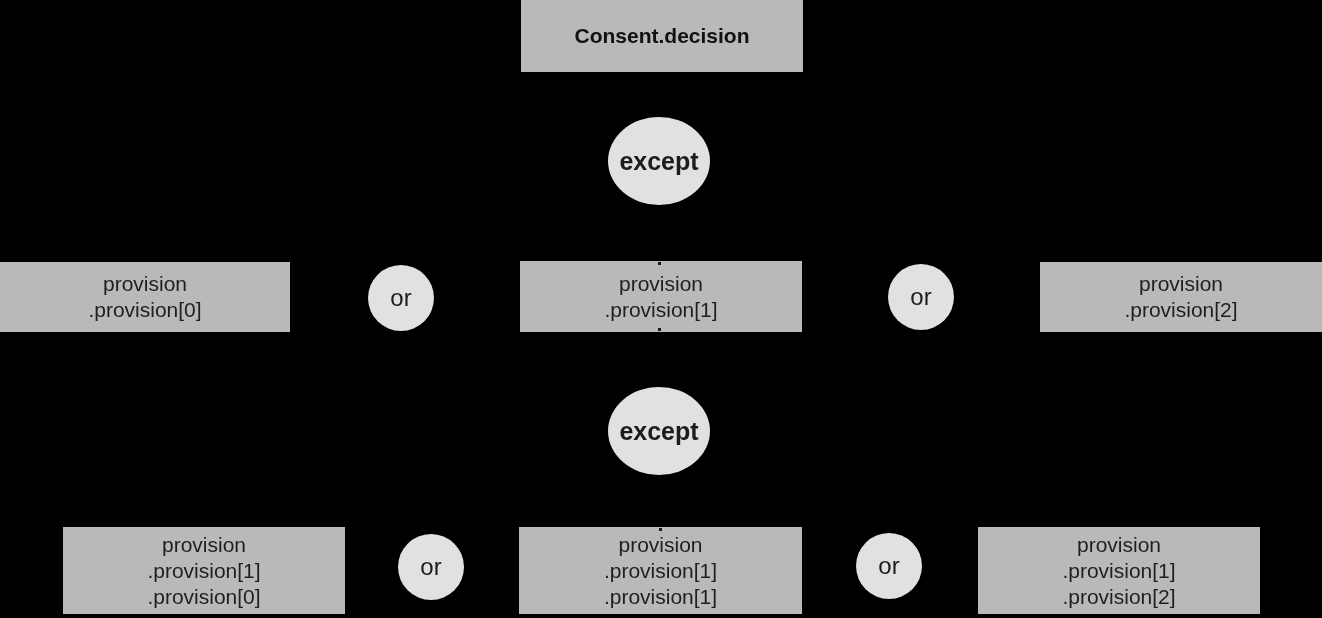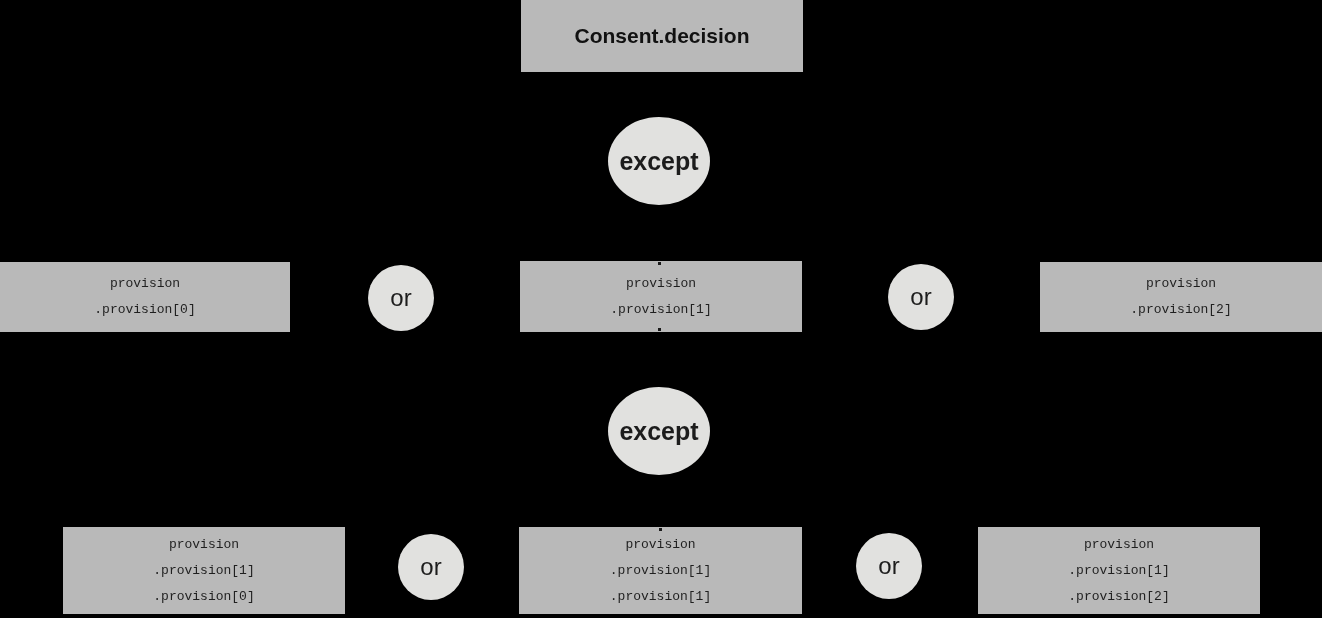--- a/index.html
+++ b/index.html
@@ -19,22 +19,22 @@
     position: absolute;
     background: #b9b9b9;
     color: #1f1f1f;
     display: flex;
     flex-direction: column;
     align-items: center;
     justify-content: center;
     text-align: center;
   }
   .node .line {
-    font-family: Liberation Mono, monospace;
-    font-size: 13px;
+    font-family: Liberation Sans, sans-serif;
+    font-size: 21px;
     line-height: 26px;
     white-space: pre;
   }
   .root-node {
     left: 521px; top: 0; width: 282px; height: 72px;
     font-weight: bold;
     font-size: 21px;
     color: #111111;
   }
   .operator {

